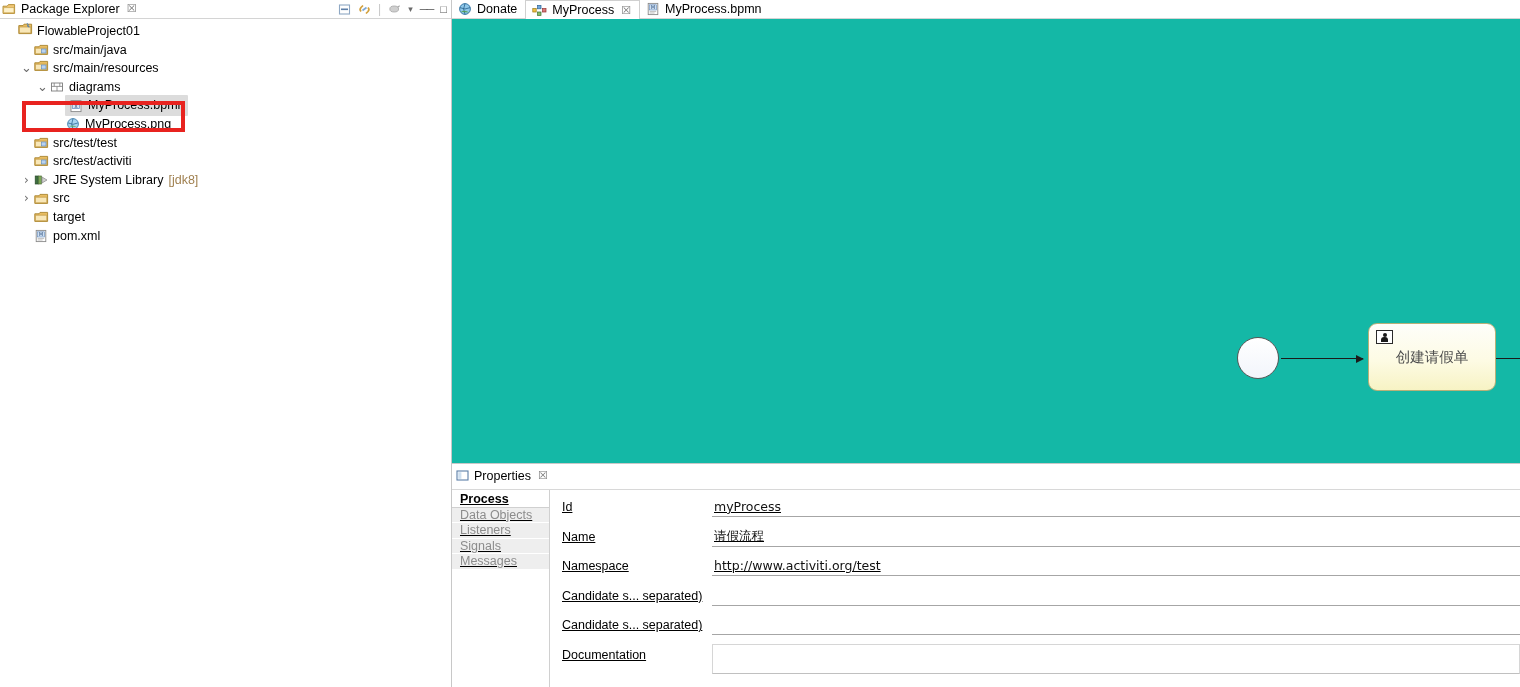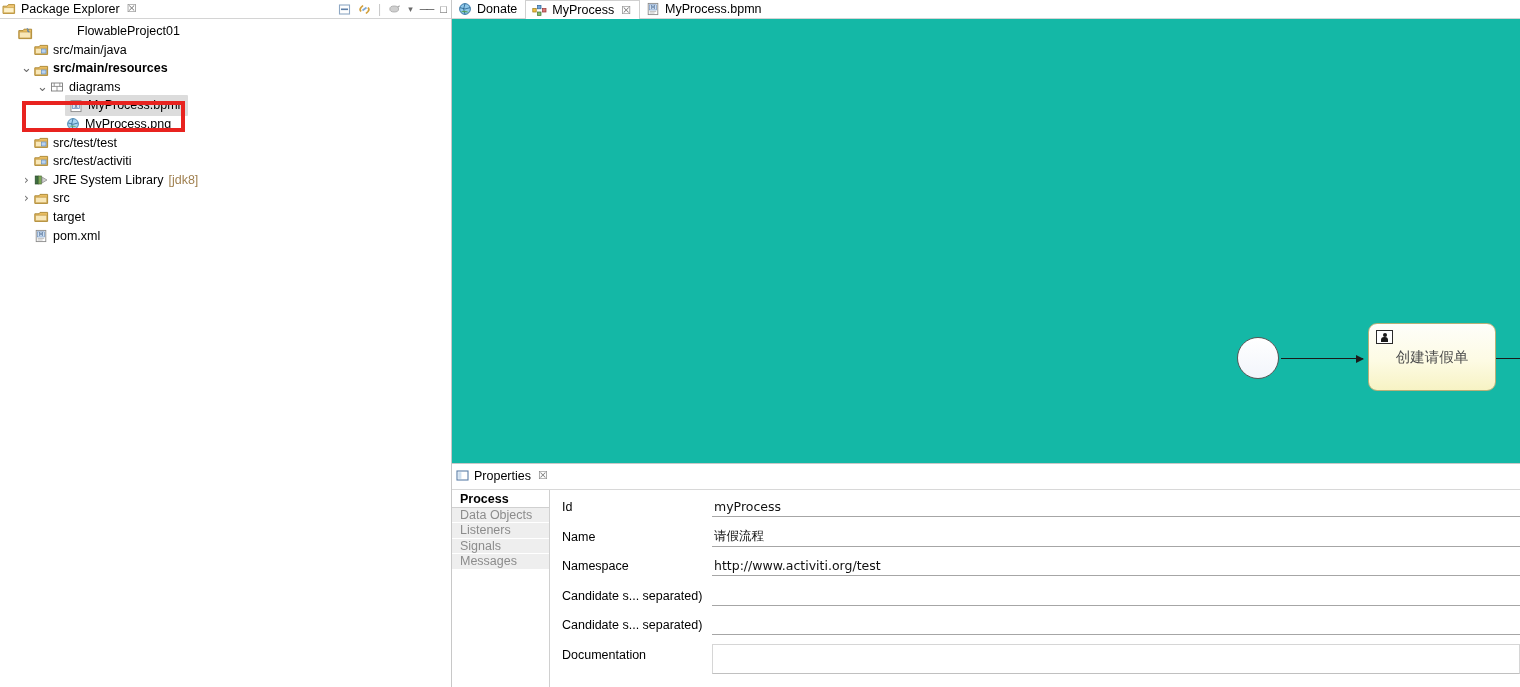--- a/index.html
+++ b/index.html
@@ -266,20 +266,21 @@
     background: linear-gradient(to bottom, #fbfbfb, #eeeeee);
     border-bottom: 1px solid #d8d8d8;
     z-index: -1;
   }
   #prop-body {
     flex: 1 1 auto;
     display: flex;
     flex-direction: row;
     min-height: 0;
     border-top: 1px solid #d8d8d8;
+    text-decoration: underline;
   }
   #prop-tablist {
     width: 98px;
     flex: 0 0 98px;
     background: #ffffff;
     border-right: 1px solid #d0d0d0;
     padding-top: 2px;
     box-sizing: border-box;
   }
   .ptab {
@@ -387,21 +388,21 @@
         <span style="color:#6a6a6a;font-size:9px;">▾</span>
         <span style="color:#555;font-size:11px;letter-spacing:-1px;">──</span>
         <span style="color:#555;font-size:11px;">□</span>
       </div>
       <div class="explorer-underline"></div>
     </div>
 
     <div class="tree" id="tree">
         <div class="tree-row" style="padding-left: 4px;">
           <span class="arrow"></span>
-          <span class="" style="display: inline-flex; align-items: flex-end; gap: 40px;">
+          <span class="" style="display: inline-flex; align-items: flex-start;">
             <span class="ticon">
               <svg width="15" height="14" viewBox="0 0 15 14">
                 <path d="M0.8 3.6 L5 3.6 L6 2.2 L13.6 2.2 L13.6 11.6 L0.8 11.6 Z" fill="#e8bd62" stroke="#a8832c" stroke-width="0.9"></path>
                 <path d="M1.4 5 L12.8 5 L12.8 11 L1.4 11 Z" fill="#f8e7b8" stroke="#bd9640" stroke-width="0.7"></path>
                 <path d="M9 1.2 q2 1.2 0.6 3 q1.6-0.6 1.4 1.2" fill="none" stroke="#3a78c2" stroke-width="1"></path>
               </svg>
             </span>
             <span class="tlabel">FlowableProject01</span>
           </span>
         </div>
@@ -413,21 +414,21 @@
                 <path d="M0.8 3.8 L5 3.8 L6 2.4 L13.6 2.4 L13.6 11.4 L0.8 11.4 Z" fill="#e8bd62" stroke="#a8832c" stroke-width="0.9"></path>
                 <path d="M1.4 5.2 L12.8 5.2 L12.8 10.8 L1.4 10.8 Z" fill="#f8e7b8" stroke="#bd9640" stroke-width="0.7"></path>
                 <rect x="7.5" y="6" width="4.5" height="4" fill="#b9d2ef" stroke="#5685bb" stroke-width="0.6"></rect>
               </svg>
             </span>
             <span class="tlabel">src/main/java</span>
           </span>
         </div>
         <div class="tree-row" style="padding-left: 20px;">
           <span class="arrow" style="font-size: 13px; line-height: 8px;">⌄</span>
-          <span class="" style="display: inline-flex; align-items: flex-end; font-weight: bold;">
+          <span class="" style="display: inline-flex; align-items: flex-start;">
             <span class="ticon">
               <svg width="15" height="14" viewBox="0 0 15 14">
                 <path d="M0.8 3.8 L5 3.8 L6 2.4 L13.6 2.4 L13.6 11.4 L0.8 11.4 Z" fill="#e8bd62" stroke="#a8832c" stroke-width="0.9"></path>
                 <path d="M1.4 5.2 L12.8 5.2 L12.8 10.8 L1.4 10.8 Z" fill="#f8e7b8" stroke="#bd9640" stroke-width="0.7"></path>
                 <rect x="7.5" y="6" width="4.5" height="4" fill="#b9d2ef" stroke="#5685bb" stroke-width="0.6"></rect>
               </svg>
             </span>
             <span class="tlabel">src/main/resources</span>
           </span>
         </div>

